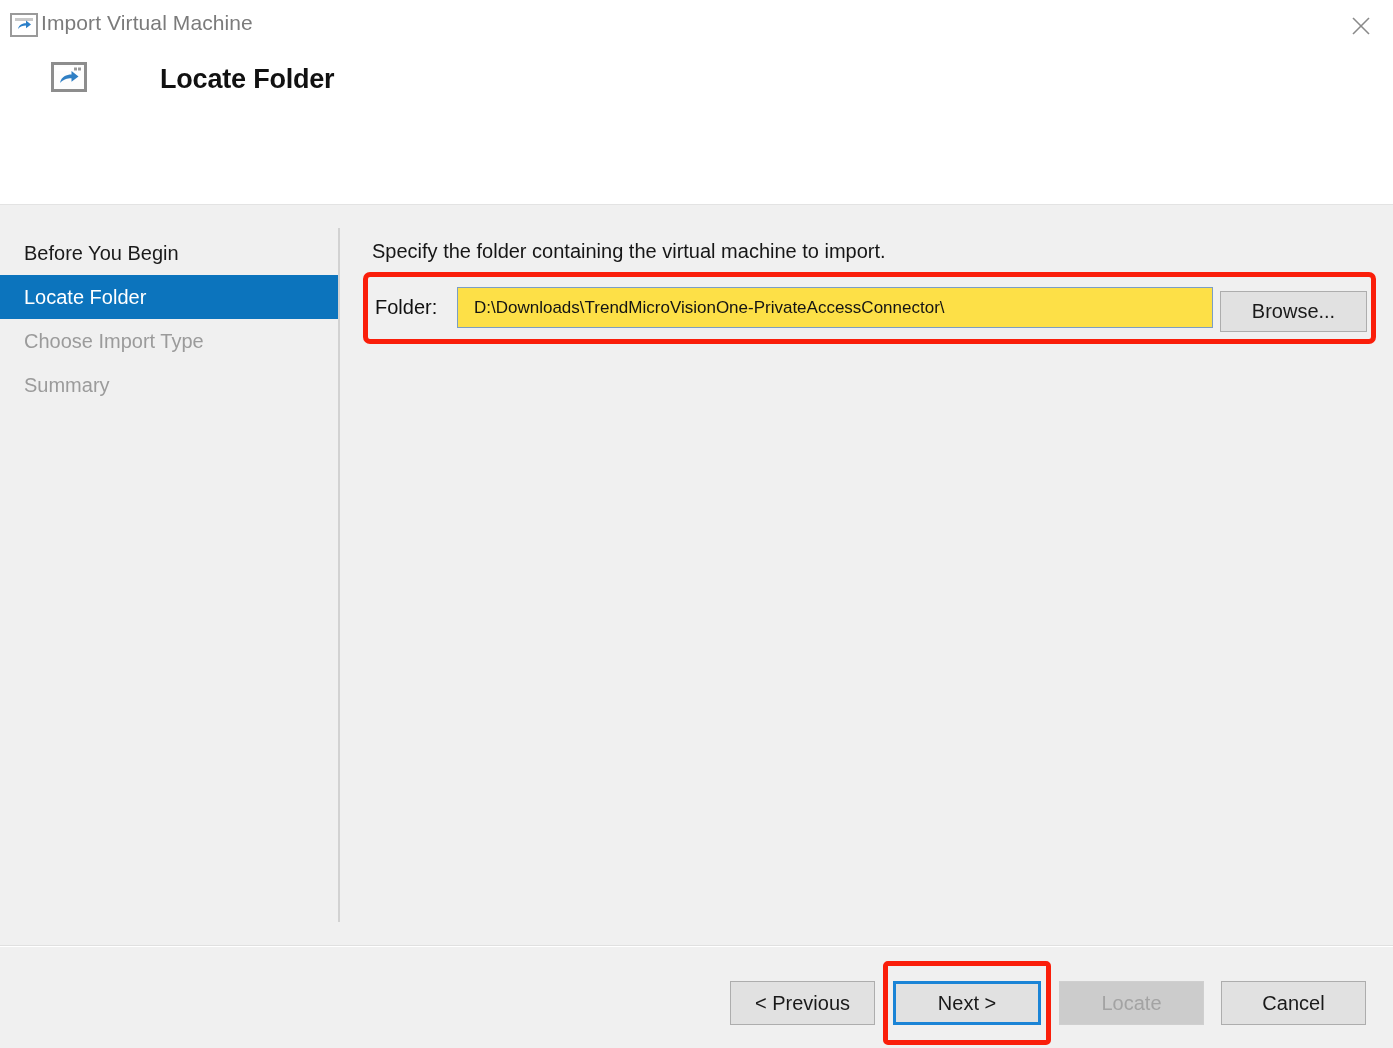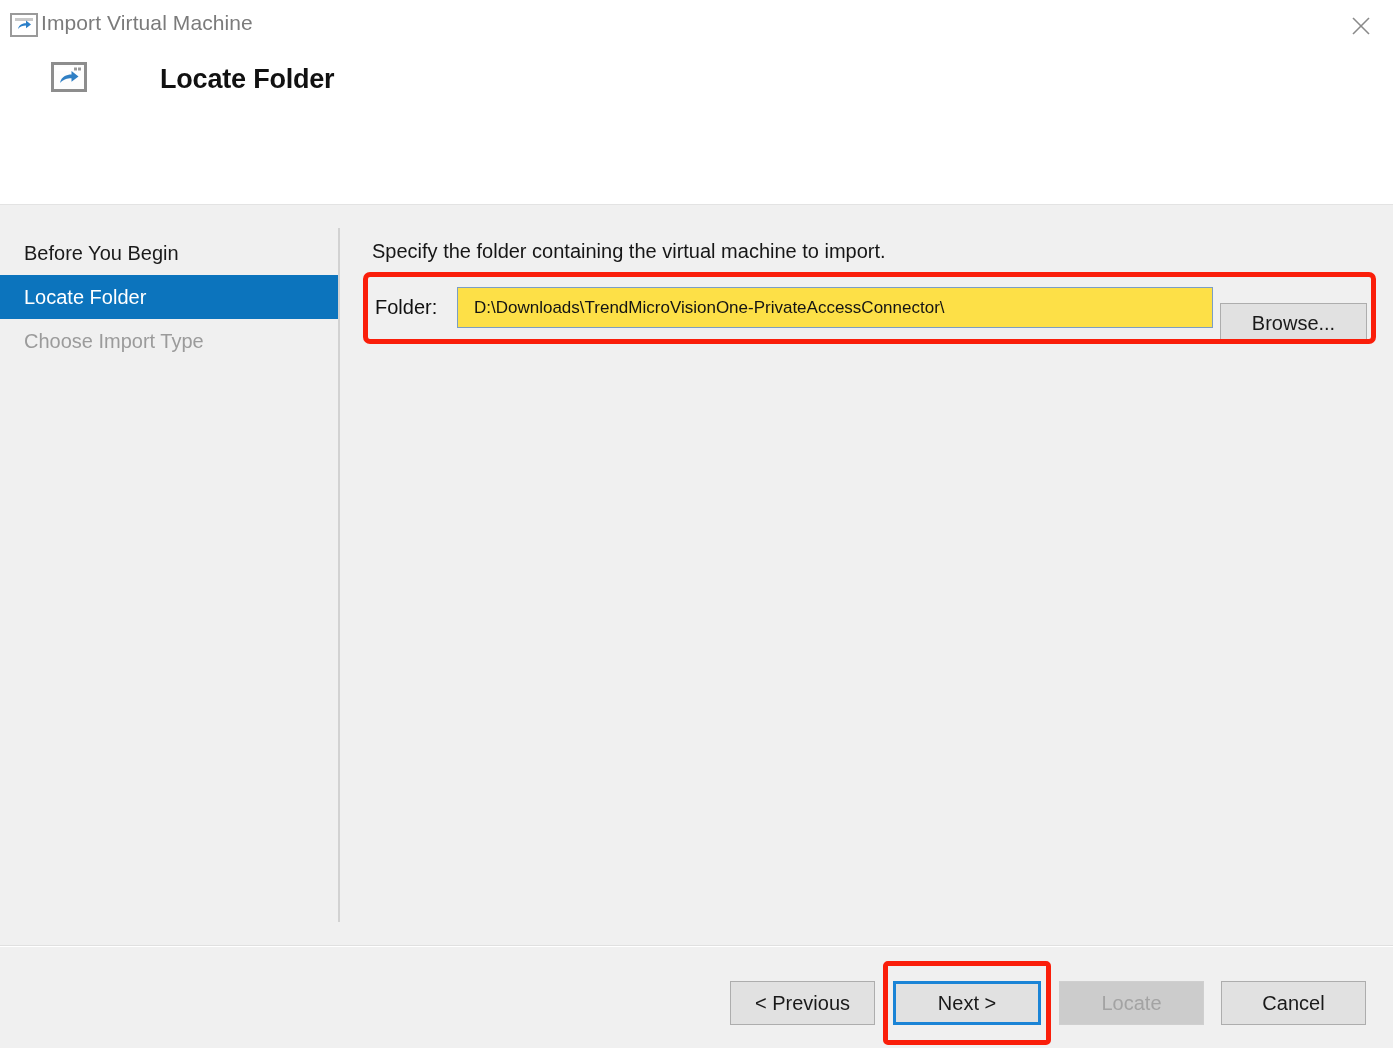--- a/index.html
+++ b/index.html
@@ -167,21 +167,21 @@
     border: 1px solid #7b9ec4;
     background: #fde047;
     font-family: "Liberation Sans", sans-serif;
     font-size: 17px;
     color: #141414;
     padding: 0 16px;
     outline: none;
   }
   .browse-btn {
     position: absolute;
-    left: 845px; top: 16px;
+    left: 845px; top: 4px;
     width: 147px;
     height: 41px;
     box-sizing: border-box;
     border: 1px solid #adadad;
     background: #e1e1e1;
     font-family: "Liberation Sans", sans-serif;
     font-size: 20px;
     color: #1a1a1a;
     cursor: pointer;
     padding: 0;
@@ -281,20 +281,23 @@
 <div class="sidebar">
   <div class="nav-item state-done">
     <span>Before You Begin</span>
   </div>
   <div class="nav-item state-current">
     <span>Locate Folder</span>
   </div>
   <div class="nav-item state-disabled">
     <span>Choose Import Type</span>
   </div>
+  <div class="nav-item state-disabled">
+    <span>Summary</span>
+  </div>
 </div>
 
 <div class="main-panel">
   <div class="instruction">Specify the folder containing the virtual machine to import.</div>
 </div>
 
 <div class="folder-row">
   <div class="folder-label">Folder:</div>
   <input class="folder-input" type="text" value="D:\Downloads\TrendMicroVisionOne-PrivateAccessConnector\" style="">
   <button class="browse-btn">Browse...</button>

